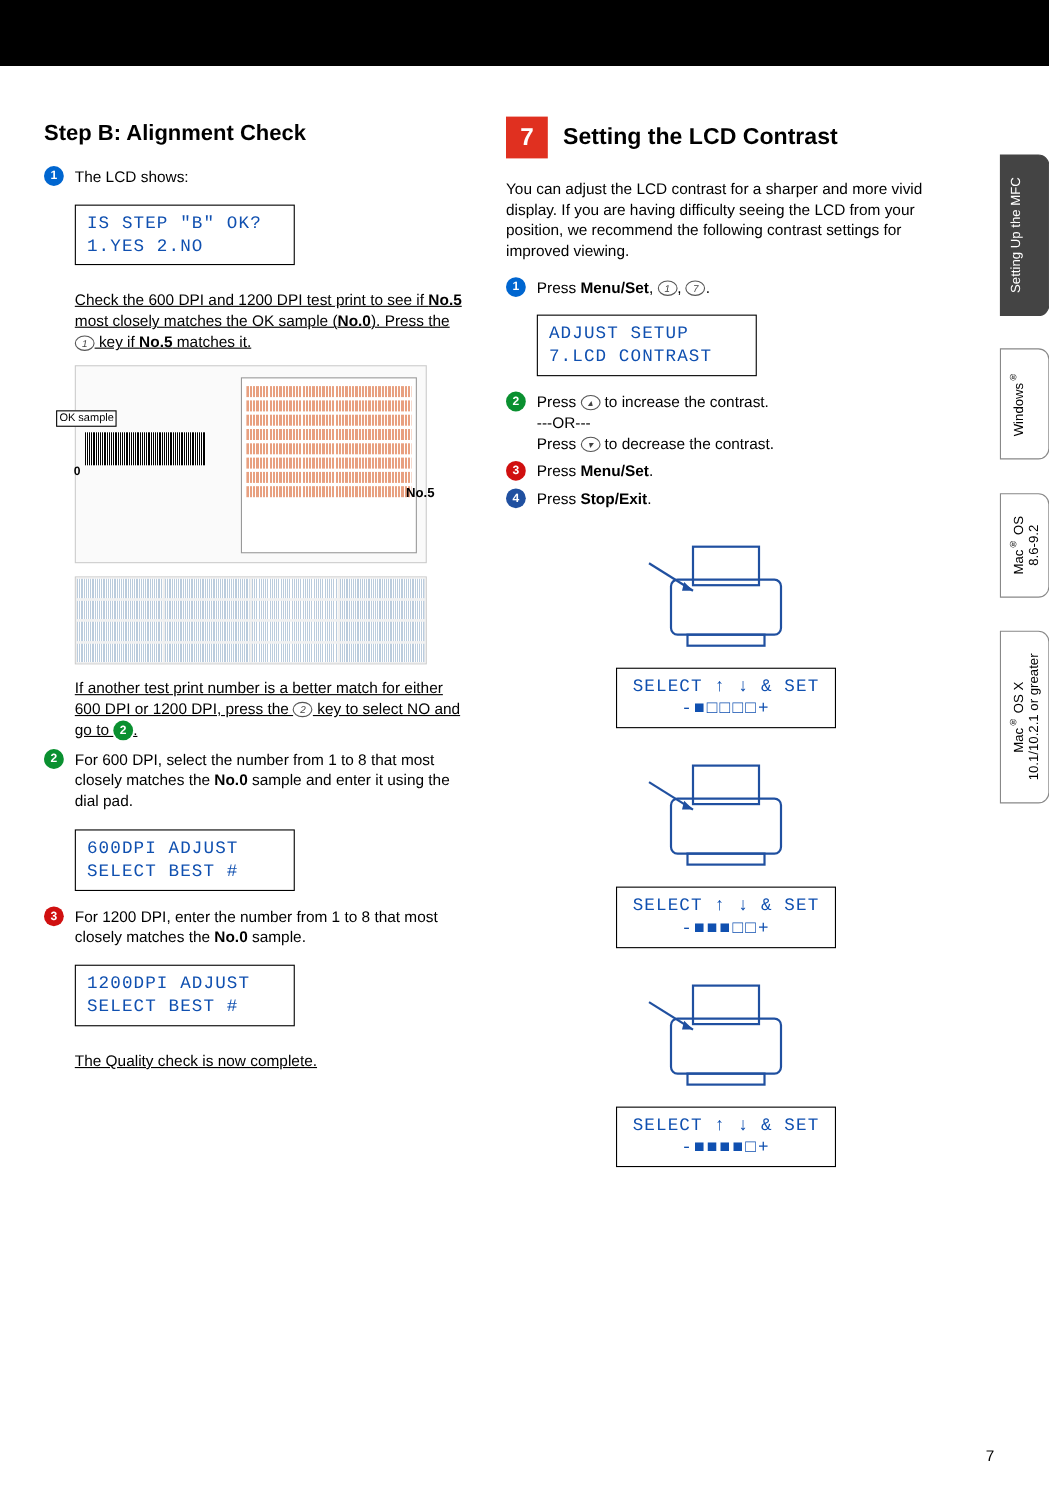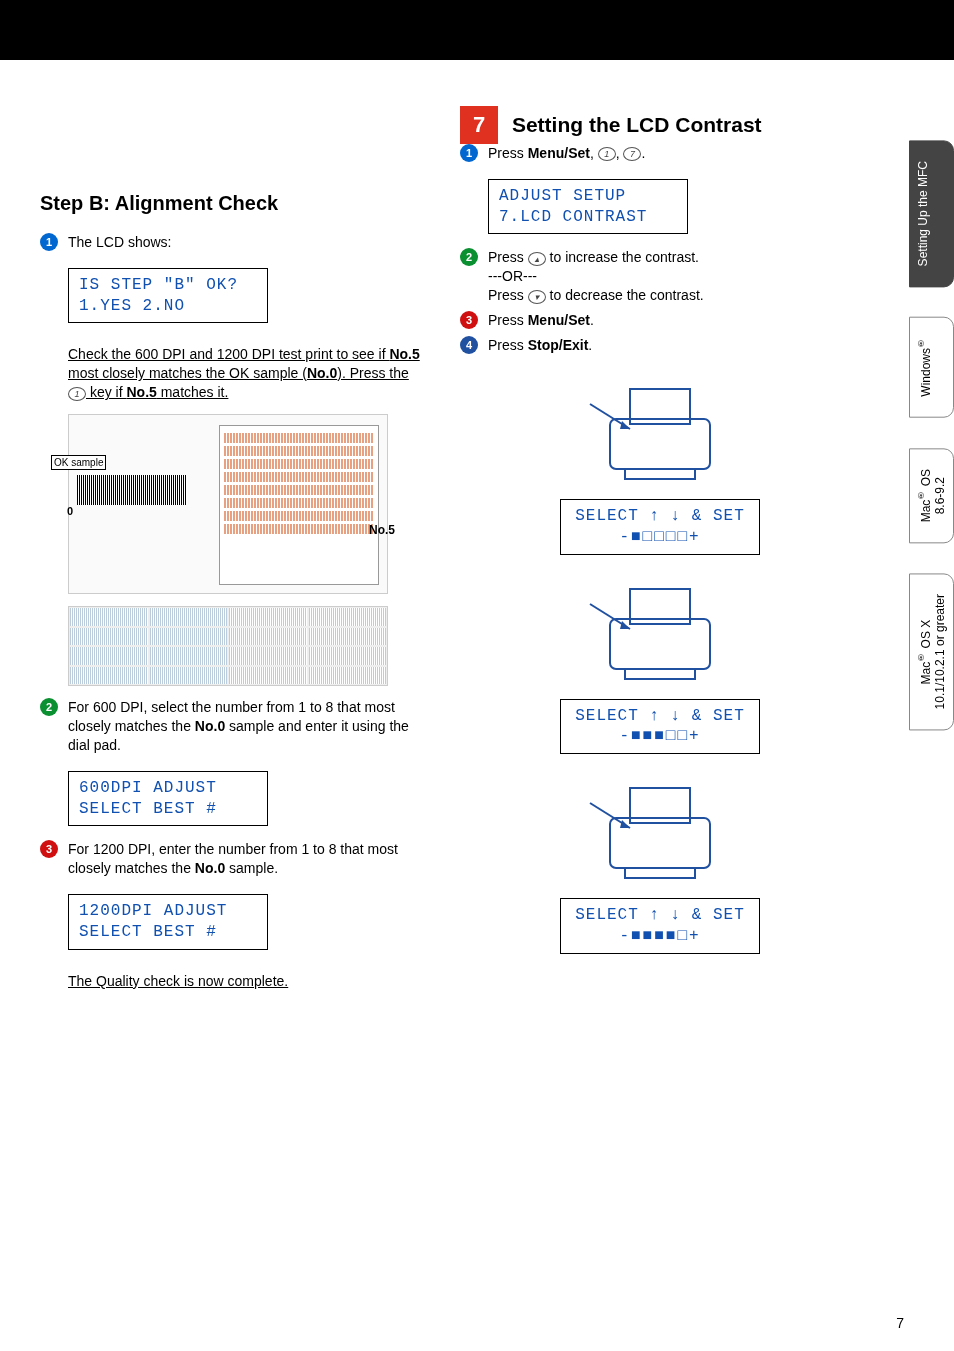--- a/index.html
+++ b/index.html
@@ -16,23 +16,22 @@
     width: 100%;
     height: 60px;
     background: #000;
   }
   .content {
     display: flex;
     padding: 0 40px 0 40px;
   }
   .col-left {
     width: 400px;
-    padding-top: 100px;
+    padding-top: 50px;
     padding-right: 20px;
-    margin-top: 32px;
   }
   .col-right {
     width: 400px;
     padding-top: 46px;
     margin-left: 20px;
   }
   .step-title {
     font-size: 20px;
     font-weight: bold;
     margin-bottom: 18px;
@@ -241,20 +240,23 @@
           <div></div>
           <div></div>
           <div></div>
         <div></div>
           <div></div>
           <div></div>
           <div></div>
       </div>
     </div>
 
+    <div class="para">
+      <span>If another test print number is a better match for either 600 DPI or 1200 DPI, press the </span><span class="key-circle">2</span><span> key to select NO and go to </span> <span class="num-bullet green">2</span><span>.</span>
+    </div>
 
     <div class="step-row">
       <span class="num-bullet green">2</span>
       <div class="step-body">
         <span>For 600 DPI, select the number from 1 to 8 that most closely matches the </span><b>No.0</b><span> sample and enter it using the dial pad.</span>
       </div>
     </div>
 
     <div class="lcd-box">
       <div>600DPI ADJUST</div>
@@ -275,20 +277,21 @@
 
     <div class="para">The Quality check is now complete.</div>
   </div>
 
   <div class="col-right">
     <div>
       <span class="red-box">7</span>
       <span class="section7-title">Setting the LCD Contrast</span>
     </div>
 
+    <div class="right-intro">You can adjust the LCD contrast for a sharper and more vivid display. If you are having difficulty seeing the LCD from your position, we recommend the following contrast settings for improved viewing.</div>
 
     <div class="step-row">
       <span class="num-bullet">1</span>
       <div class="step-body">
         <span>Press </span><b>Menu/Set</b><span>, </span><span class="key-circle">1</span><span>, </span><span class="key-circle">7</span><span>.</span>
       </div>
     </div>
 
     <div class="lcd-box">
       <div>ADJUST SETUP</div>

